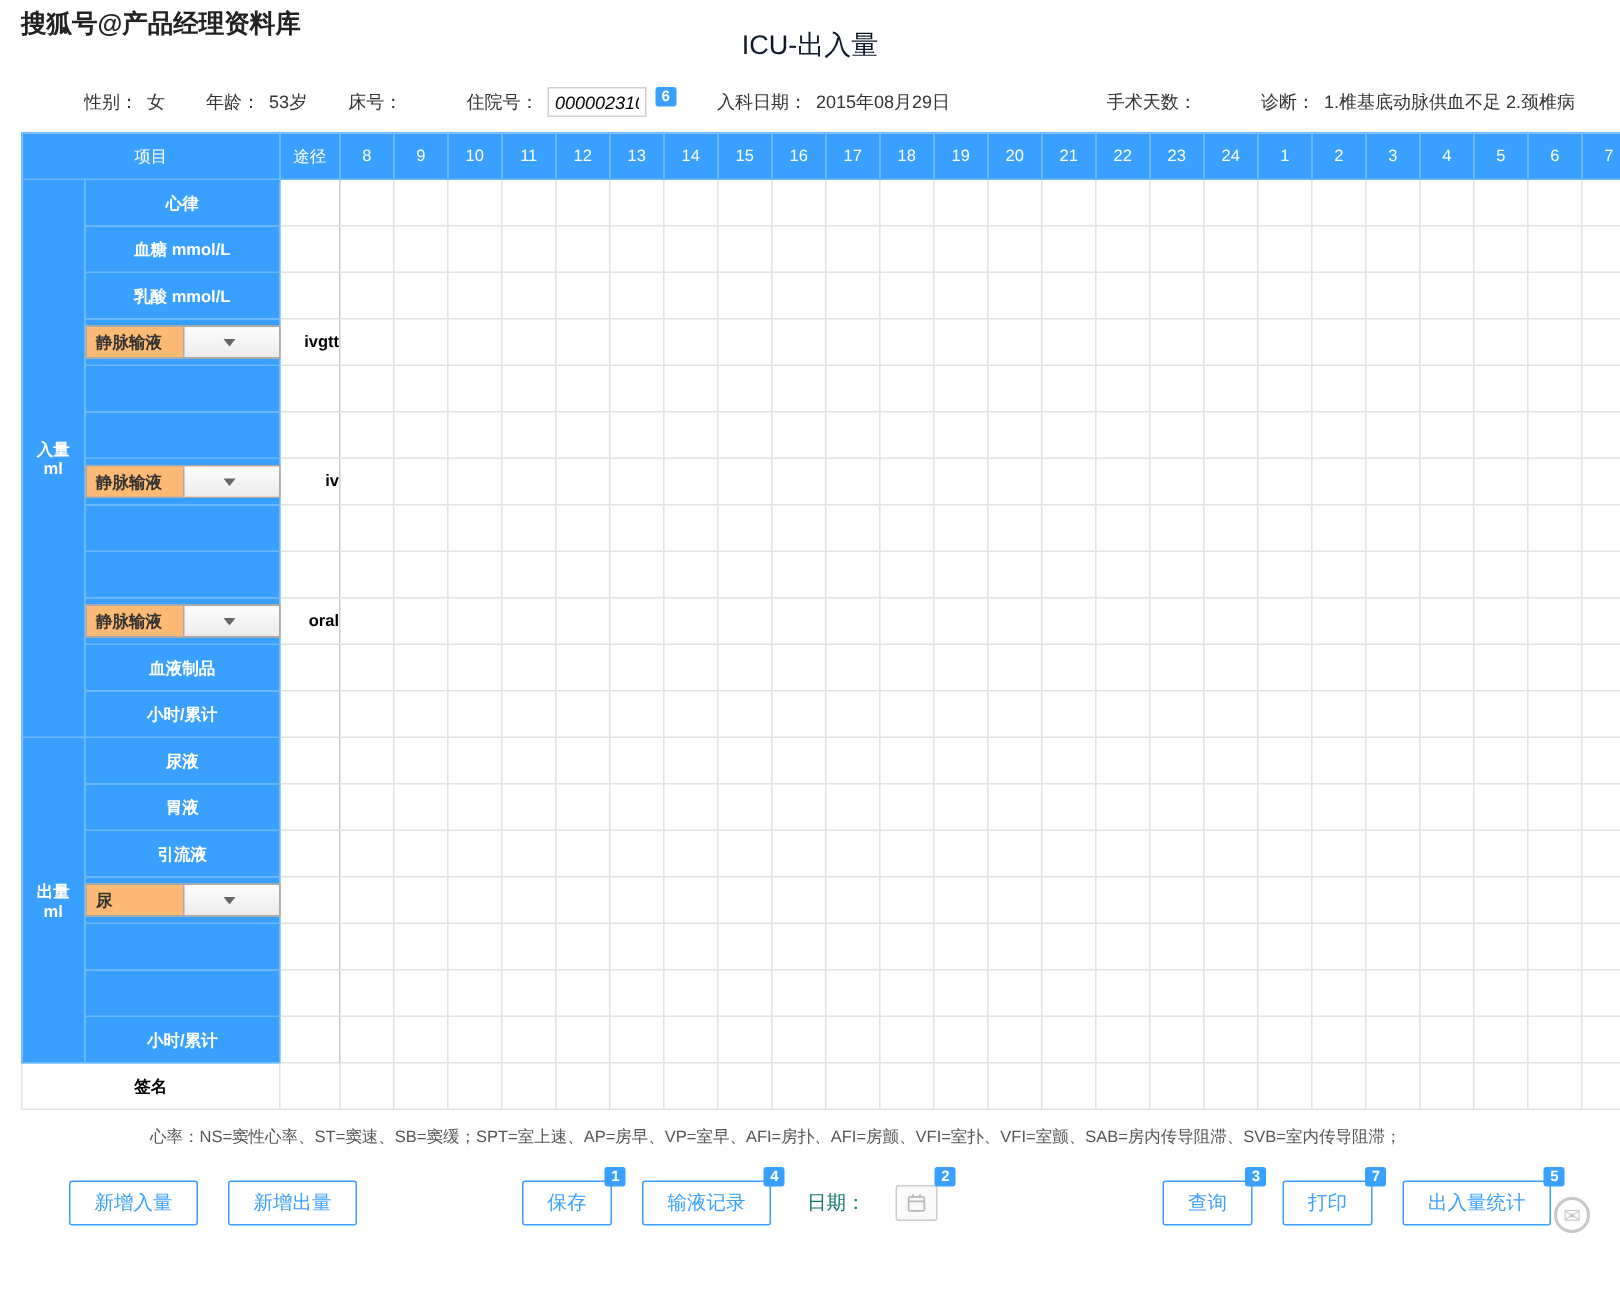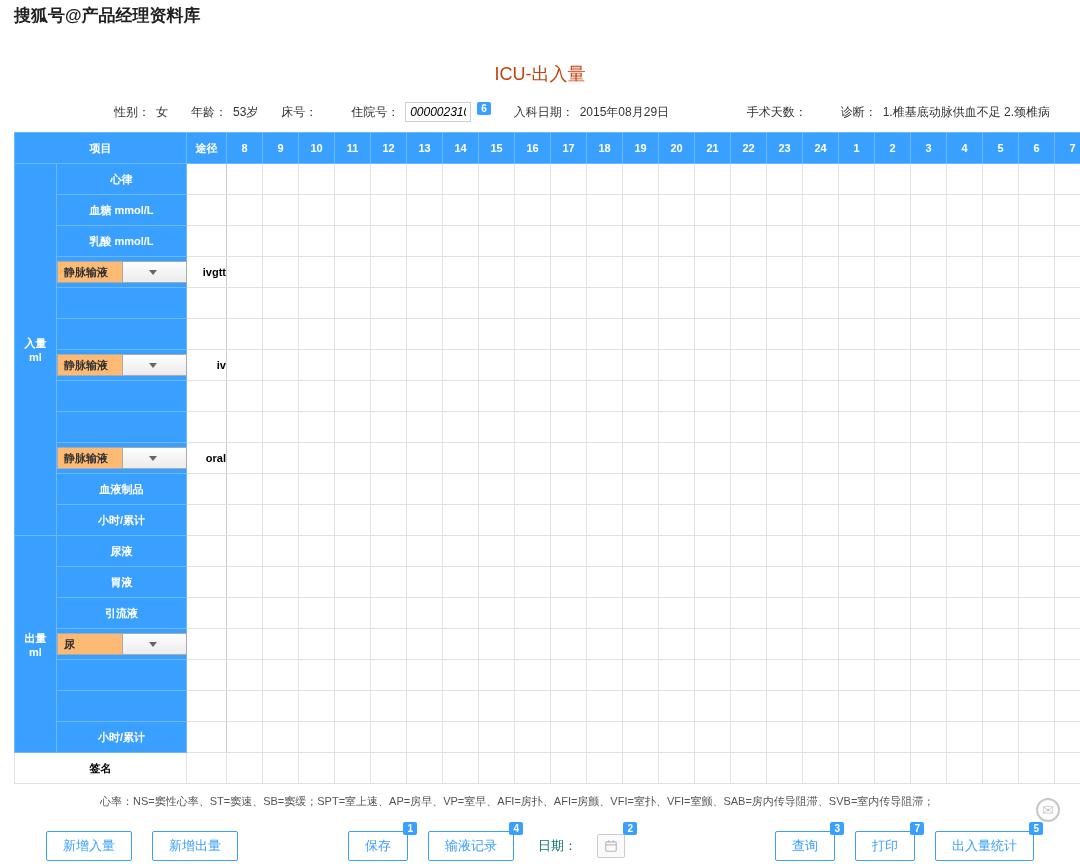--- a/index.html
+++ b/index.html
@@ -1,31 +1,31 @@
 <!DOCTYPE html>
 <html><head>
 <meta charset="utf-8">
 <style>
 * { margin: 0; padding: 0; box-sizing: border-box; }
 body { font-family: "Microsoft YaHei", Arial, sans-serif; font-size: 12px; background: #fff; width: 1080px; }
 .watermark-top { position: absolute; top: 4px; left: 14px; font-size: 17px; font-weight: bold; color: #222; text-shadow: 1px 0 #fff, -1px 0 #fff, 0 1px #fff, 0 -1px #fff; }
 .watermark-bottom { position: absolute; right: 20px; bottom: 42px; font-size: 22px; color: #c8c8c8; display: flex; align-items: center; gap: 8px; }
 .watermark-bottom .wm-icon { width: 24px; height: 24px; border: 2px solid #c8c8c8; border-radius: 50%; display: inline-flex; align-items: center; justify-content: center; font-size: 14px; }
-.title { text-align: center; font-size: 18px; font-weight: 500; padding: 18px 0 10px; color: #c2410c; margin-top: 44px; }
-.info-row { display: flex; align-items: center; padding: 6px 30px 10px 114px; gap: 6px; font-size: 12px; color: #333; }
+.title { text-align: center; font-size: 18px; font-weight: 500; padding: 18px 0 10px; color: #0f172a; }
+.info-row { display: flex; align-items: center; padding: 6px 30px 10px 56px; gap: 6px; font-size: 12px; color: #333; }
 .info-row .field { white-space: nowrap; }
 .info-row .gap-sm { width: 20px; }
 .info-row .gap-md { width: 40px; }
 .info-row .gap-lg { width: 120px; }
 .info-row input.adm { border: 1px solid #cfcfcf; padding: 2px 4px; width: 66px; font-size: 12px; font-style: italic; }
 .badge { display: inline-block; background: #3aa0ff; color: #fff; font-weight: bold; font-size: 10px; padding: 1px 4px; border-radius: 2px; vertical-align: top; margin-top: -8px; }
 .table-wrap { padding: 0 14px; }
 table { border-collapse: collapse; width: 100%; table-layout: fixed; }
 th, td { border: 1px solid #e2e2e2; height: 31px; text-align: center; font-size: 11px; }
-th { background: #3aa0ff; color: #fff; font-weight: bold; border-color: #6bb8ff; }
+th { background: #3aa0ff; color: #fff; font-weight: normal; border-color: #6bb8ff; }
 td.hcell { background: #3aa0ff; color: #fff; font-weight: bold; border-color: #6bb8ff; }
 td.route { font-weight: bold; background: #fff; border-left: 1px solid #ccc; border-right: 1px solid #ccc; text-align: right; }
 td.sig { font-weight: bold; background: #fff; }
 .sel-wrap { display: inline-flex; align-items: center; background: #fdba74; border: 1px solid #aaa; height: 22px; }
 .sel-wrap span { padding: 0 10px 0 6px; color: #333; font-size: 11px; min-width: 64px; text-align: left; }
 .sel-wrap .arrow { width: 18px; height: 20px; border-left: 1px solid #aaa; background: linear-gradient(#fdfdfd, #ececec); display: flex; align-items: center; justify-content: center; }
 .sel-wrap .arrow::after { content: ""; border-left: 4px solid transparent; border-right: 4px solid transparent; border-top: 5px solid #666; }
 .footnote { padding: 10px 30px 0 100px; font-size: 11px; color: #555; }
 .btn-bar { display: flex; align-items: center; gap: 20px; padding: 22px 46px 16px; }
 .btn { position: relative; border: 1px solid #3aa0ff; color: #3aa0ff; background: #fff; padding: 5px 16px; font-size: 13px; cursor: pointer; border-radius: 2px; }

